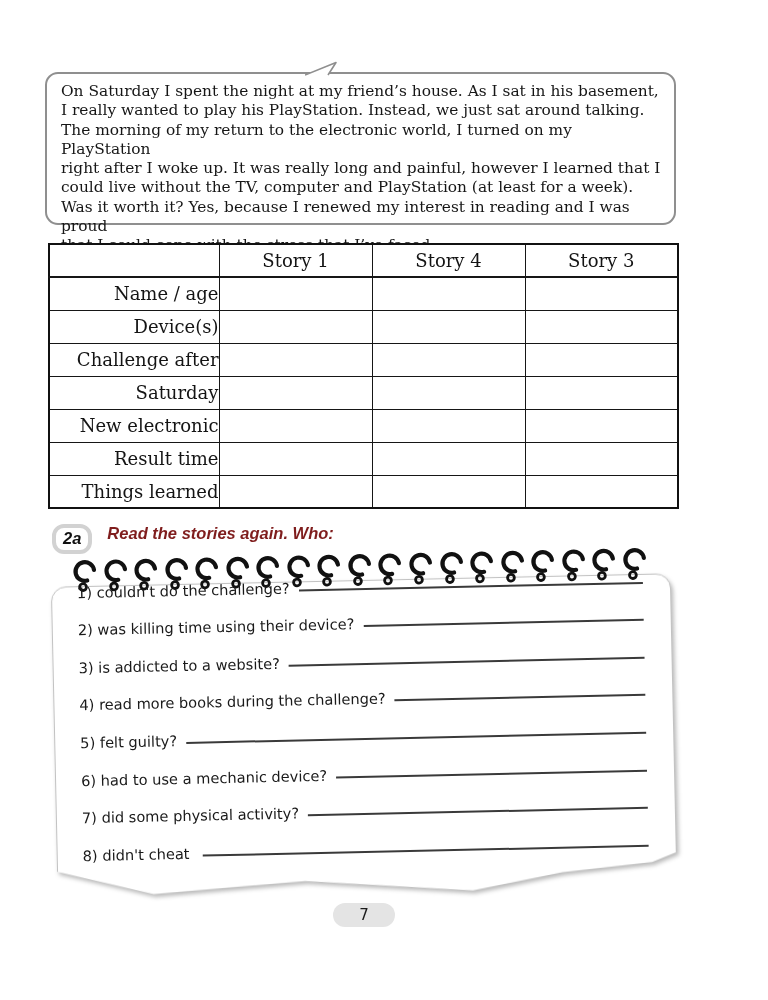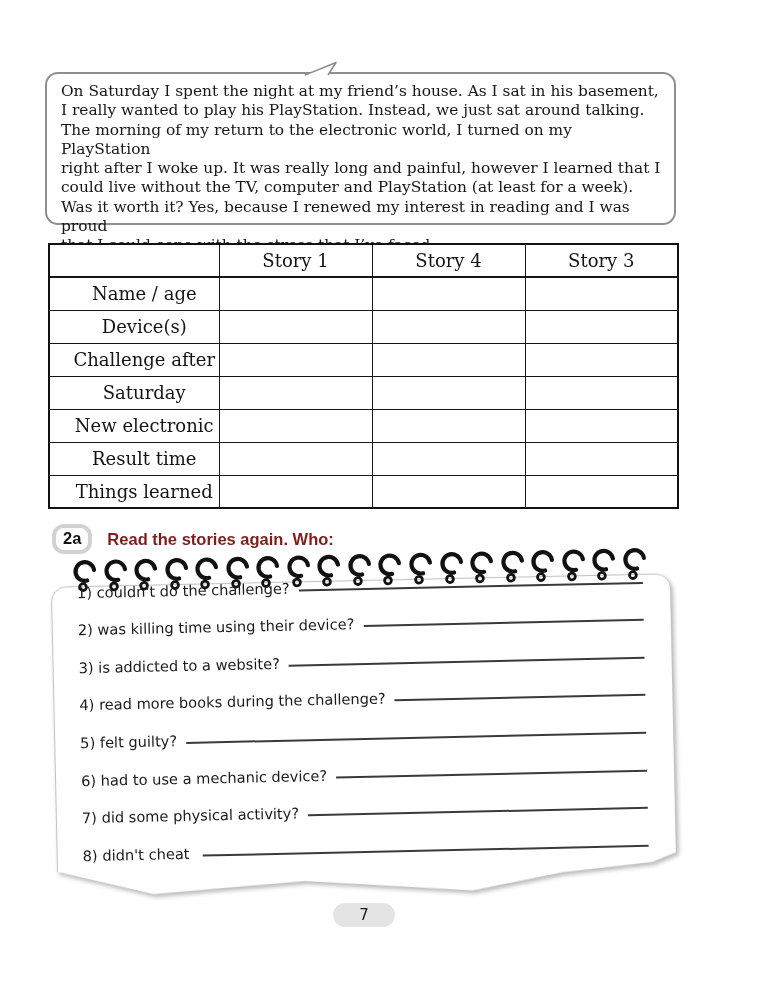--- a/index.html
+++ b/index.html
@@ -45,31 +45,32 @@
     font-size: 18px;
   }
   .cmp-table th, .cmp-table td {
     border: 1.6px solid #161616;
     height: 33px;
     padding: 0;
     font-weight: normal;
     background: #fff;
   }
   .cmp-table thead th { text-align: center; border-bottom-width: 2.6px; }
-  .cmp-table tbody th { text-align: center; padding-left: 20px; }
+  .cmp-table tbody th { text-align: right; padding-left: 20px; }
   .cmp-table col.c0 { width: 170px; }
   .cmp-table col.cs { width: 153px; }
   .cmp-table { border: 2.2px solid #111; }
 
   
   .section-row {
     position: absolute;
     left: 52px; top: 524px;
-    display: flex; align-items: center;
+    display: flex; align-items: flex-start;
     font-family: "Liberation Sans", sans-serif;
+    font-style: italic;
   }
   .badge {
     border: 4px solid #d2d2d2;
     border-radius: 12px;
     padding: 1px 7px 2px 7px;
     font-weight: bold;
     font-size: 16.5px;
     color: #111;
     background: #fff;
   }

